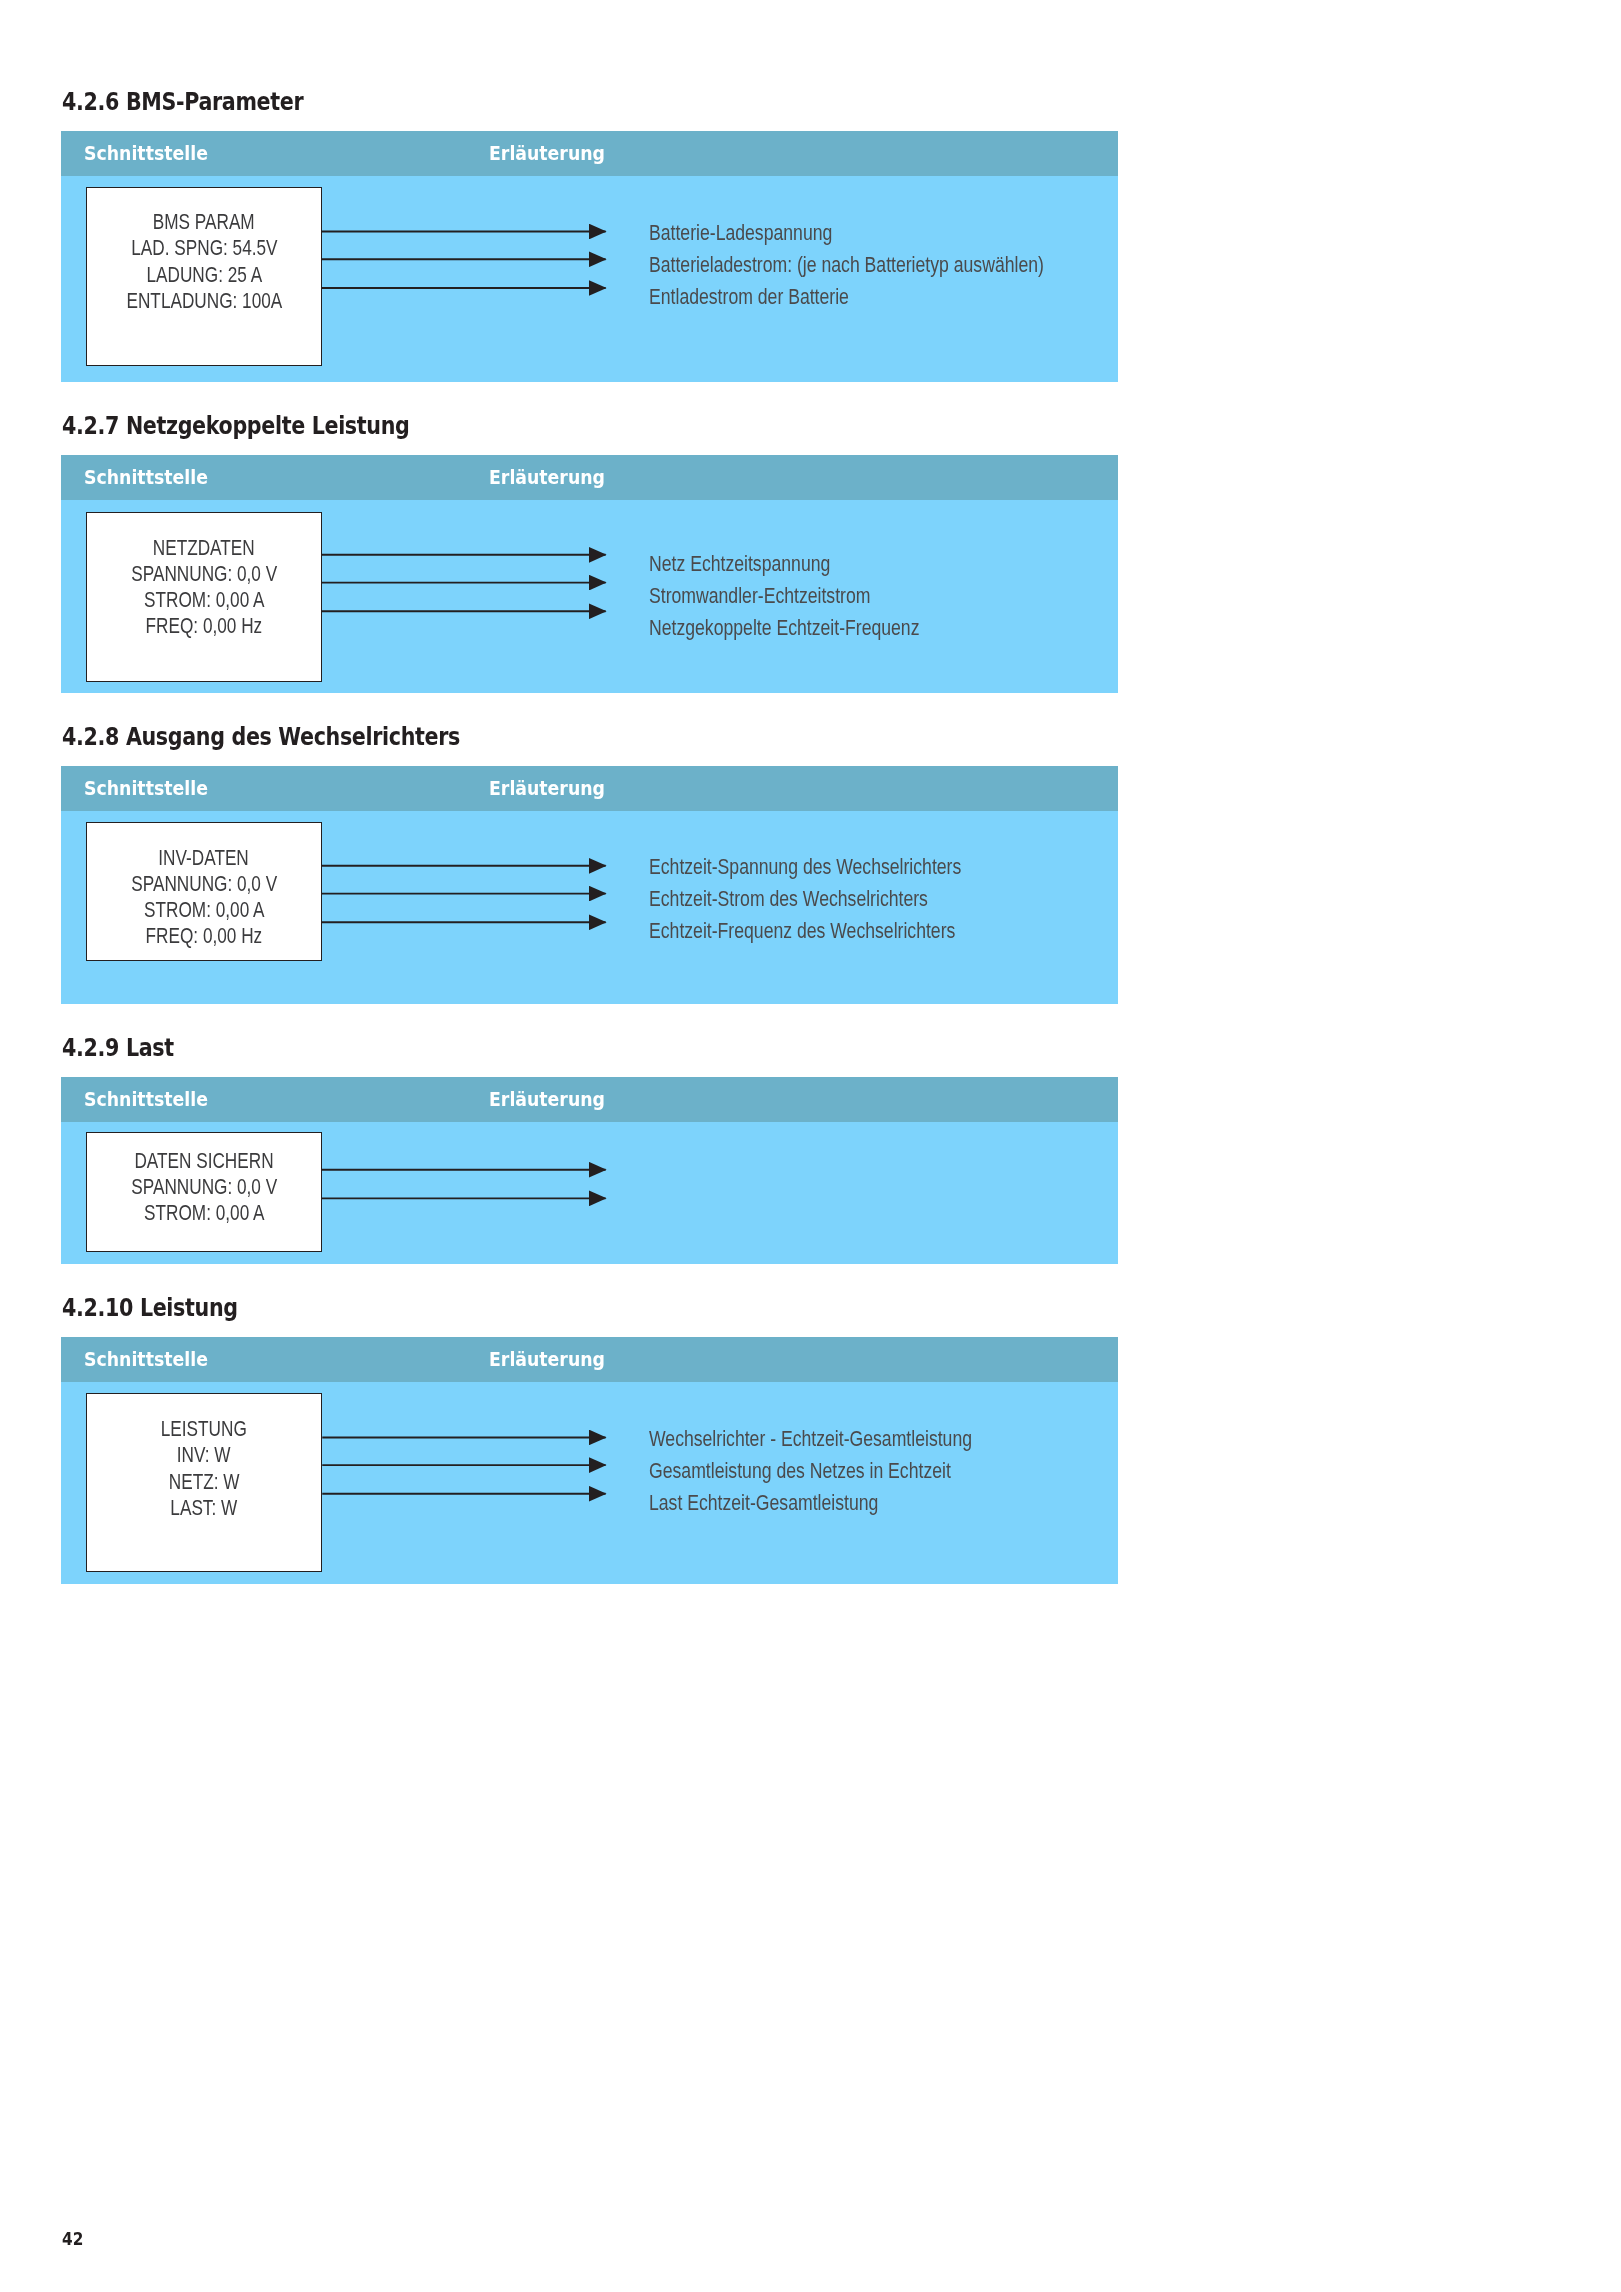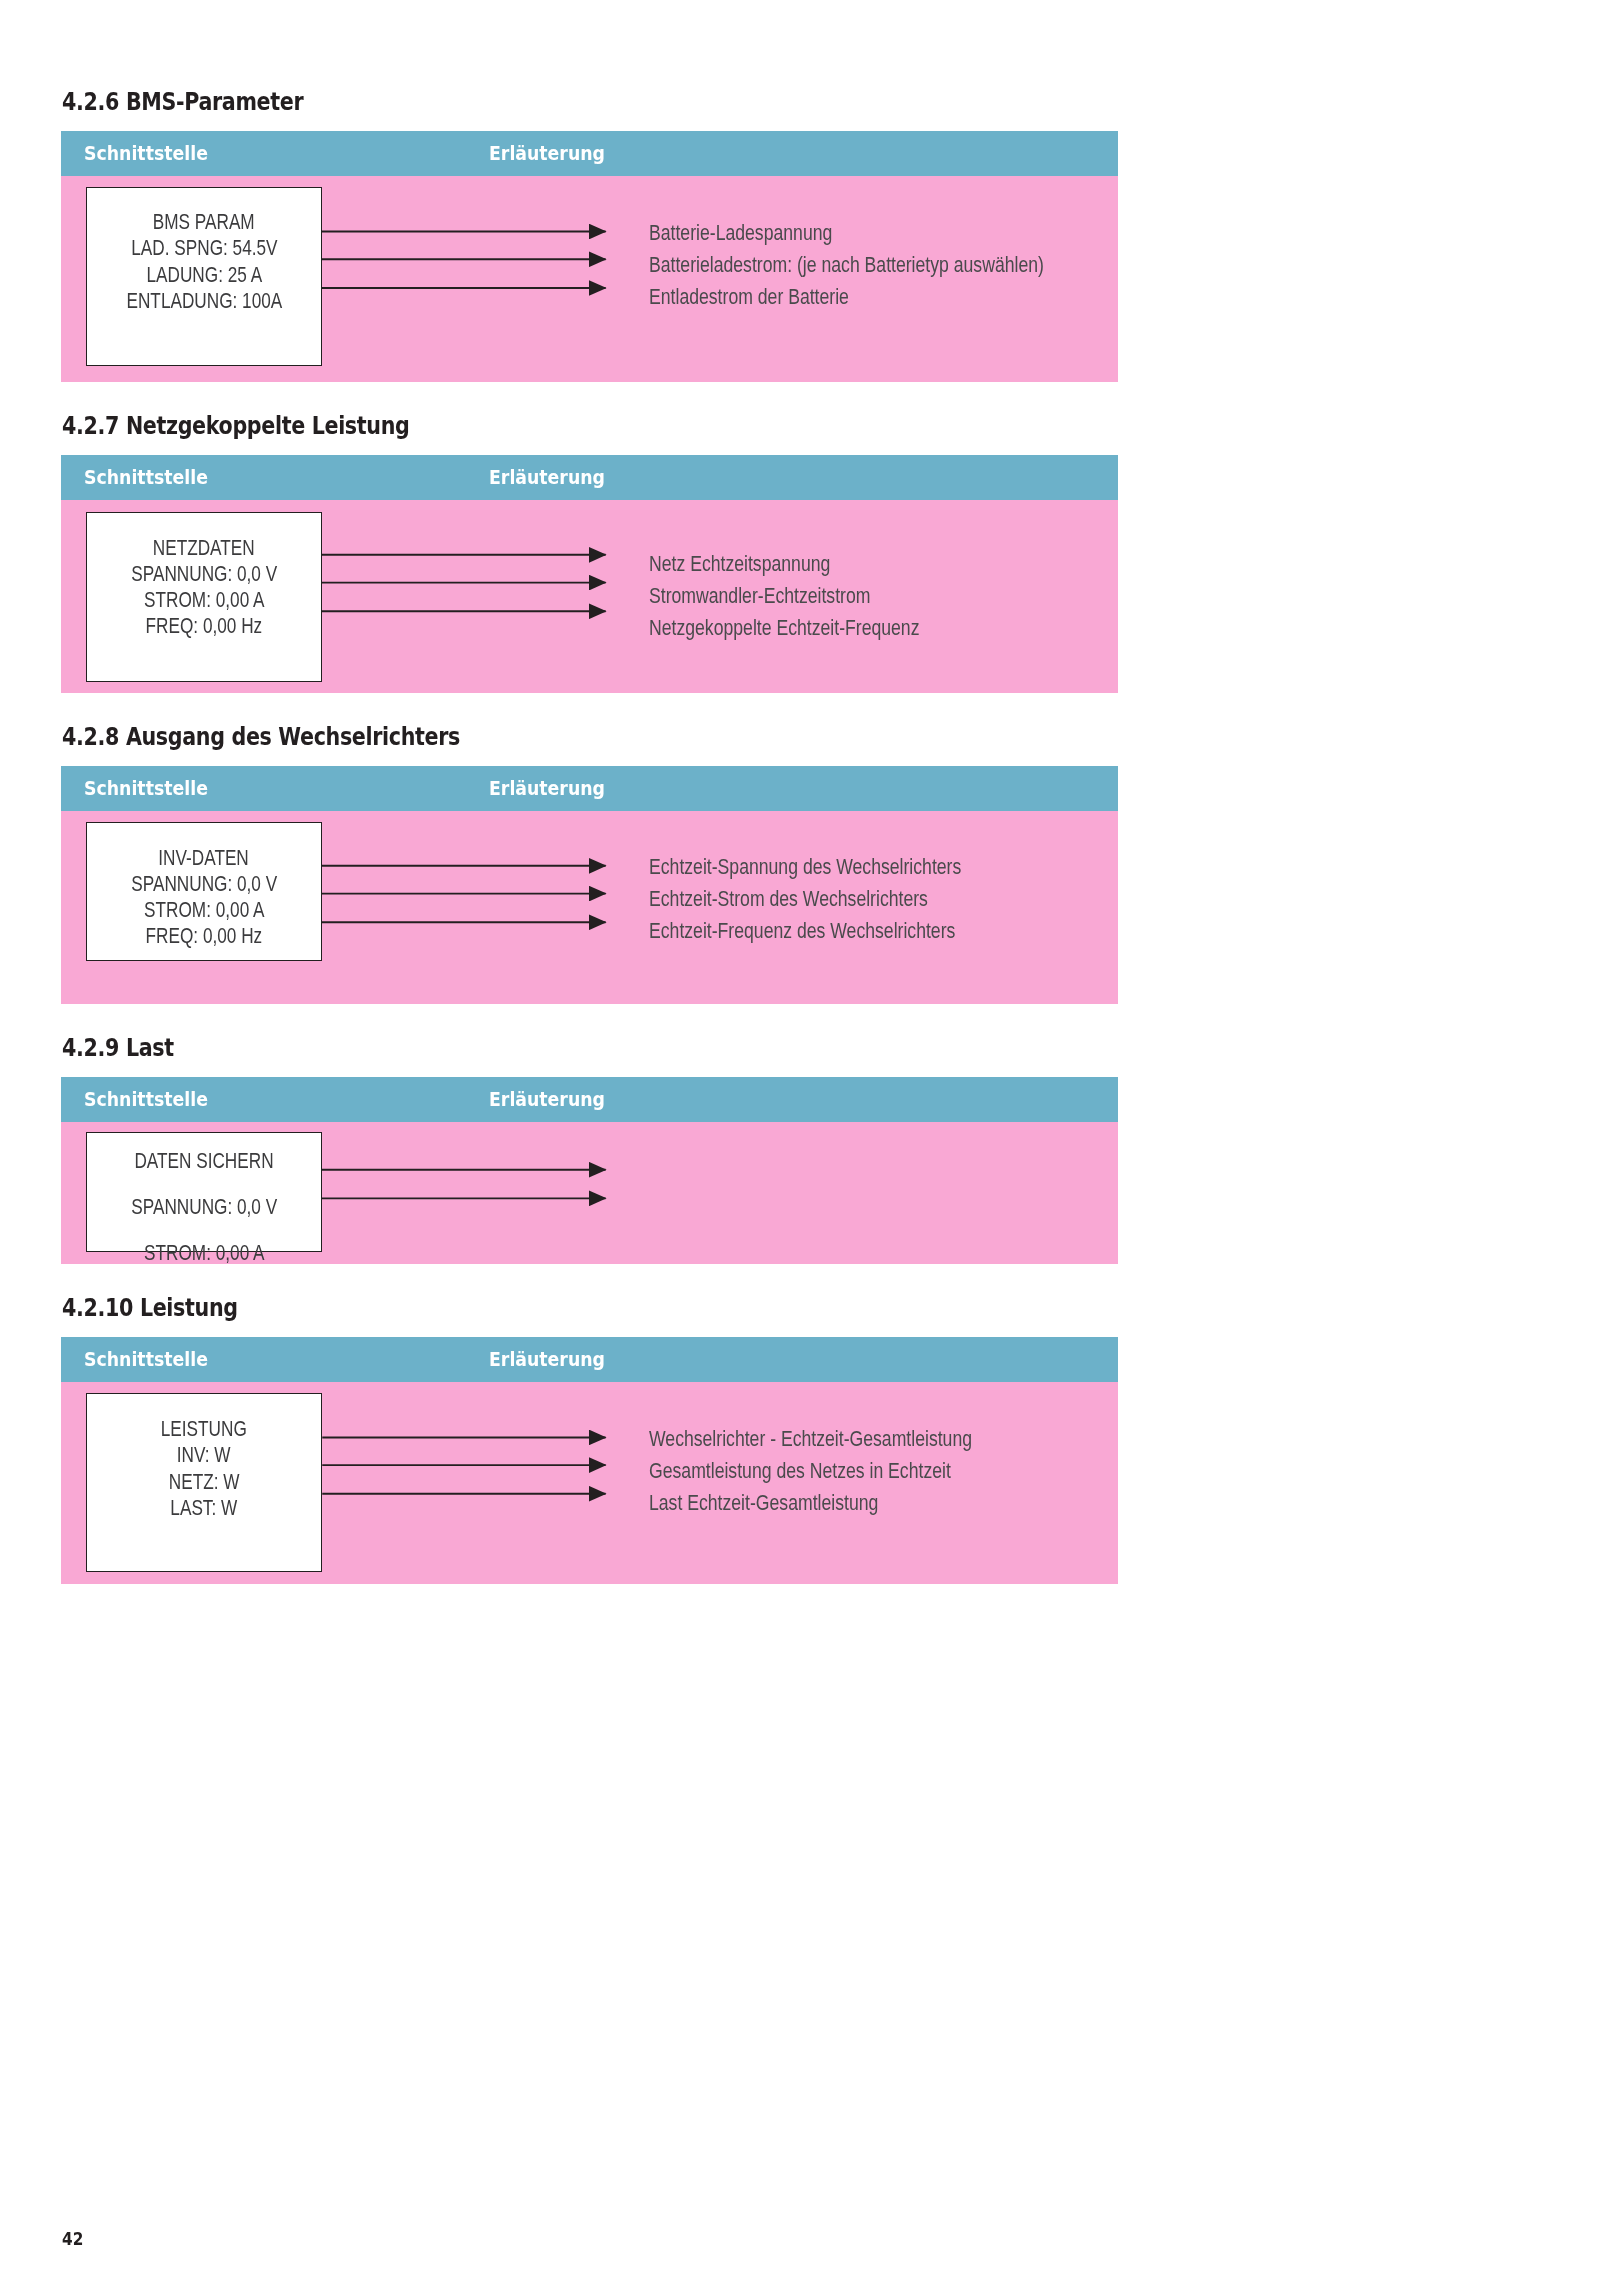--- a/index.html
+++ b/index.html
@@ -55,21 +55,21 @@
     color: #ffffff;
     transform: scaleX(0.88);
     transform-origin: left center;
     white-space: nowrap;
   }
   .th-interface { margin-left: 23px; width: 376px; }
   .th-explanation { margin-left: 29px; }
 
   .table-body {
     position: relative;
-    background: #f9a8d4;
+    background: #7dd3fc;
   }
 
   
   .screen-box {
     position: absolute;
     box-sizing: border-box;
     border: 1.8px solid #231f20;
     background: #ffffff;
     left: 25px;
     width: 236px;
@@ -229,21 +229,21 @@
 
   <div class="heading-wrap" style="padding-top:30px;">
     <div class="section-heading">4.2.9 Last</div>
   </div>
   <div class="table">
     <div class="table-head">
       <div class="th th-interface">Schnittstelle</div>
       <div class="th th-explanation">Erläuterung</div>
     </div>
     <div class="table-body" style="height:142px;">
-      <div class="screen-box" style="top:9.9px; height:120px; padding-top:15px;gap:20px;">
+      <div class="screen-box" style="top:9.9px; height:120px; padding-top:15px;">
         <div class="screen-line">DATEN SICHERN</div>
         <div class="screen-line">SPANNUNG: 0,0 V</div>
         <div class="screen-line">STROM: 0,00 A</div>
       </div>
       <svg class="arrows" viewBox="0 0 1180 158">
         <defs>
           <marker id="ah4" markerWidth="9" markerHeight="8" refX="8.5" refY="4" orient="auto" markerUnits="strokeWidth">
             <path d="M0,0 L9,4 L0,8 z" fill="#231f20"></path>
           </marker>
         </defs>

